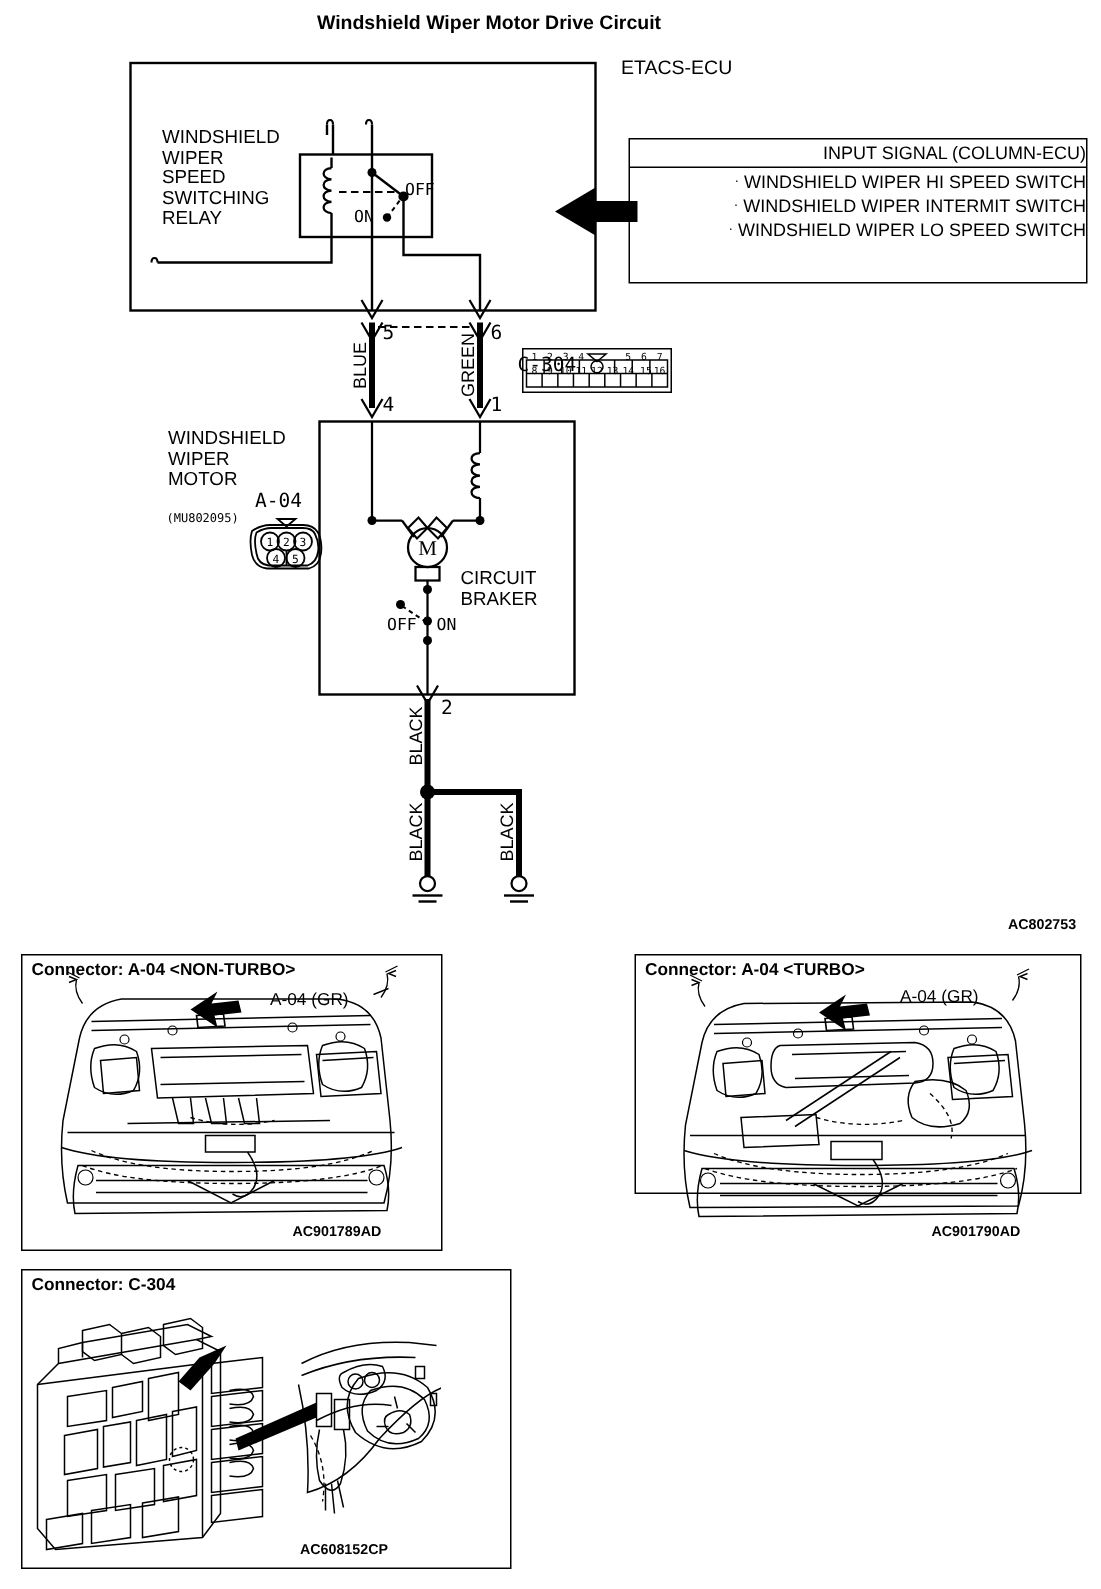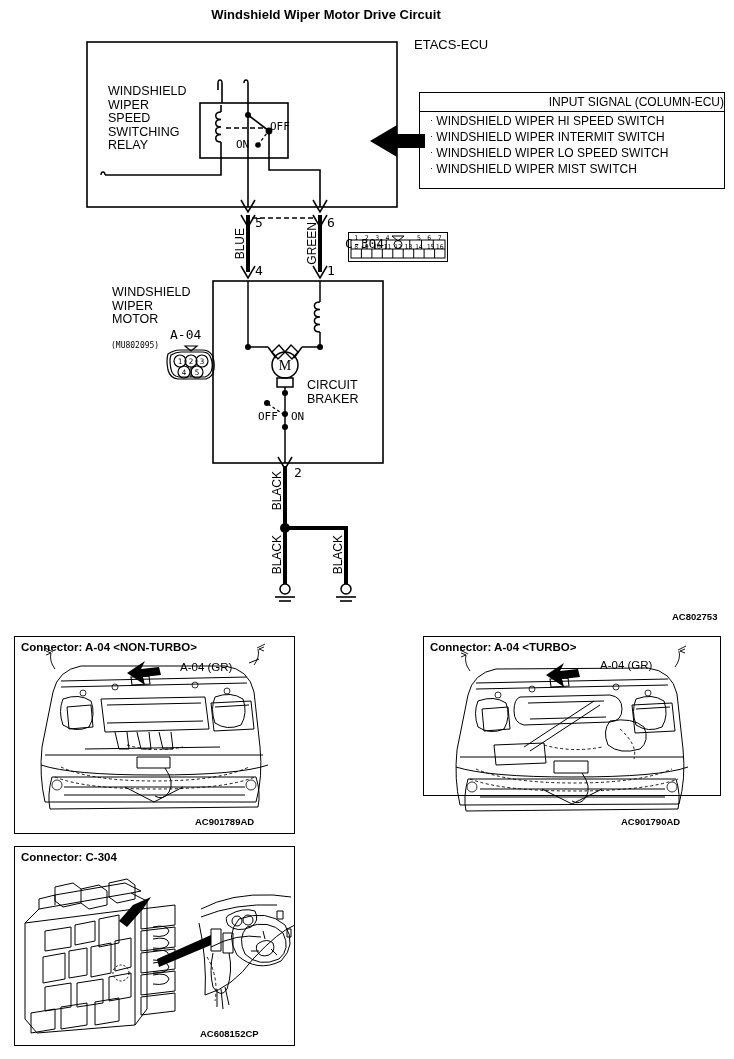--- a/index.html
+++ b/index.html
@@ -142,36 +142,32 @@
   <div>SPEED</div>
   <div>SWITCHING</div>
   <div>RELAY</div>
 </div>
 
 <div class="t mono" style="left:270px;top:121px;font-size:11px;">OFF</div>
 <div class="t mono" style="left:236px;top:139px;font-size:11px;">ON</div>
 
 <div class="box" style="left:419px;top:92px;width:306px;height:97px;">
   <div style="text-align:right;font-size:12px;padding:2px 0 2px;border-bottom:1.6px solid #000;">INPUT SIGNAL (COLUMN-ECU)</div>
-  <div style="padding:2px 0 0 10px;font-size:12px;line-height:1.33;">
+  <div style="padding:2px 0 0 10px;font-size:12px;line-height:1.33;text-align:right;">
     <div>
       <span style="font-size:9px;vertical-align:2px;">·</span>
       <span>WINDSHIELD WIPER HI SPEED SWITCH</span>
     </div>
     <div>
       <span style="font-size:9px;vertical-align:2px;">·</span>
       <span>WINDSHIELD WIPER INTERMIT SWITCH</span>
     </div>
     <div>
       <span style="font-size:9px;vertical-align:2px;">·</span>
       <span>WINDSHIELD WIPER LO SPEED SWITCH</span>
-    </div>
-    <div>
-      <span style="font-size:9px;vertical-align:2px;">·</span>
-      <span>WINDSHIELD WIPER MIST SWITCH</span>
     </div>
   </div>
 </div>
 
 <div class="t mono" style="left:255px;top:216px;font-size:13px;">5</div>
 <div class="t mono" style="left:327px;top:216px;font-size:13px;">6</div>
 <div class="t mono" style="left:255px;top:264px;font-size:13px;">4</div>
 <div class="t mono" style="left:327px;top:264px;font-size:13px;">1</div>
 <div class="t mono" style="left:294px;top:466px;font-size:13px;">2</div>
 
@@ -382,21 +378,21 @@
         <circle cx="224" cy="56" r="3"></circle>
       <circle cx="108" cy="52" r="3"></circle>
         <circle cx="192" cy="50" r="3"></circle>
     </g>
     <g fill="#000">
       <path d="M122,38 L140,26 L136,34 L154,32 L156,40 L138,42 L140,50 Z"></path>
     </g>
   </svg>
 </div>
 
-<div class="box" style="left:14px;top:846px;width:281px;height:200px;">
+<div class="box" style="left:14px;top:846px;width:327px;height:200px;">
   <div class="t bold" style="left:6px;top:4px;font-size:11.5px;">Connector: C-304</div>
   <div class="t bold" style="left:185px;top:182px;font-size:9.5px;">AC608152CP</div>
   <svg style="position:absolute;left:0;top:0;" width="279" height="198" viewBox="0 0 279 198">
     <g stroke="#000" fill="none" stroke-width="1">
 
       <path d="M10,76 L24,62 L116,46 L132,54 L132,162 L120,178 L22,186 L10,172 Z"></path>
       <path d="M10,76 L120,62 L132,54"></path>
       <path d="M120,62 L120,178"></path>
       <path d="M24,62 L24,52 L40,48 L40,58"></path>
       <path d="M40,48 L110,36 L126,44 L116,46"></path>

